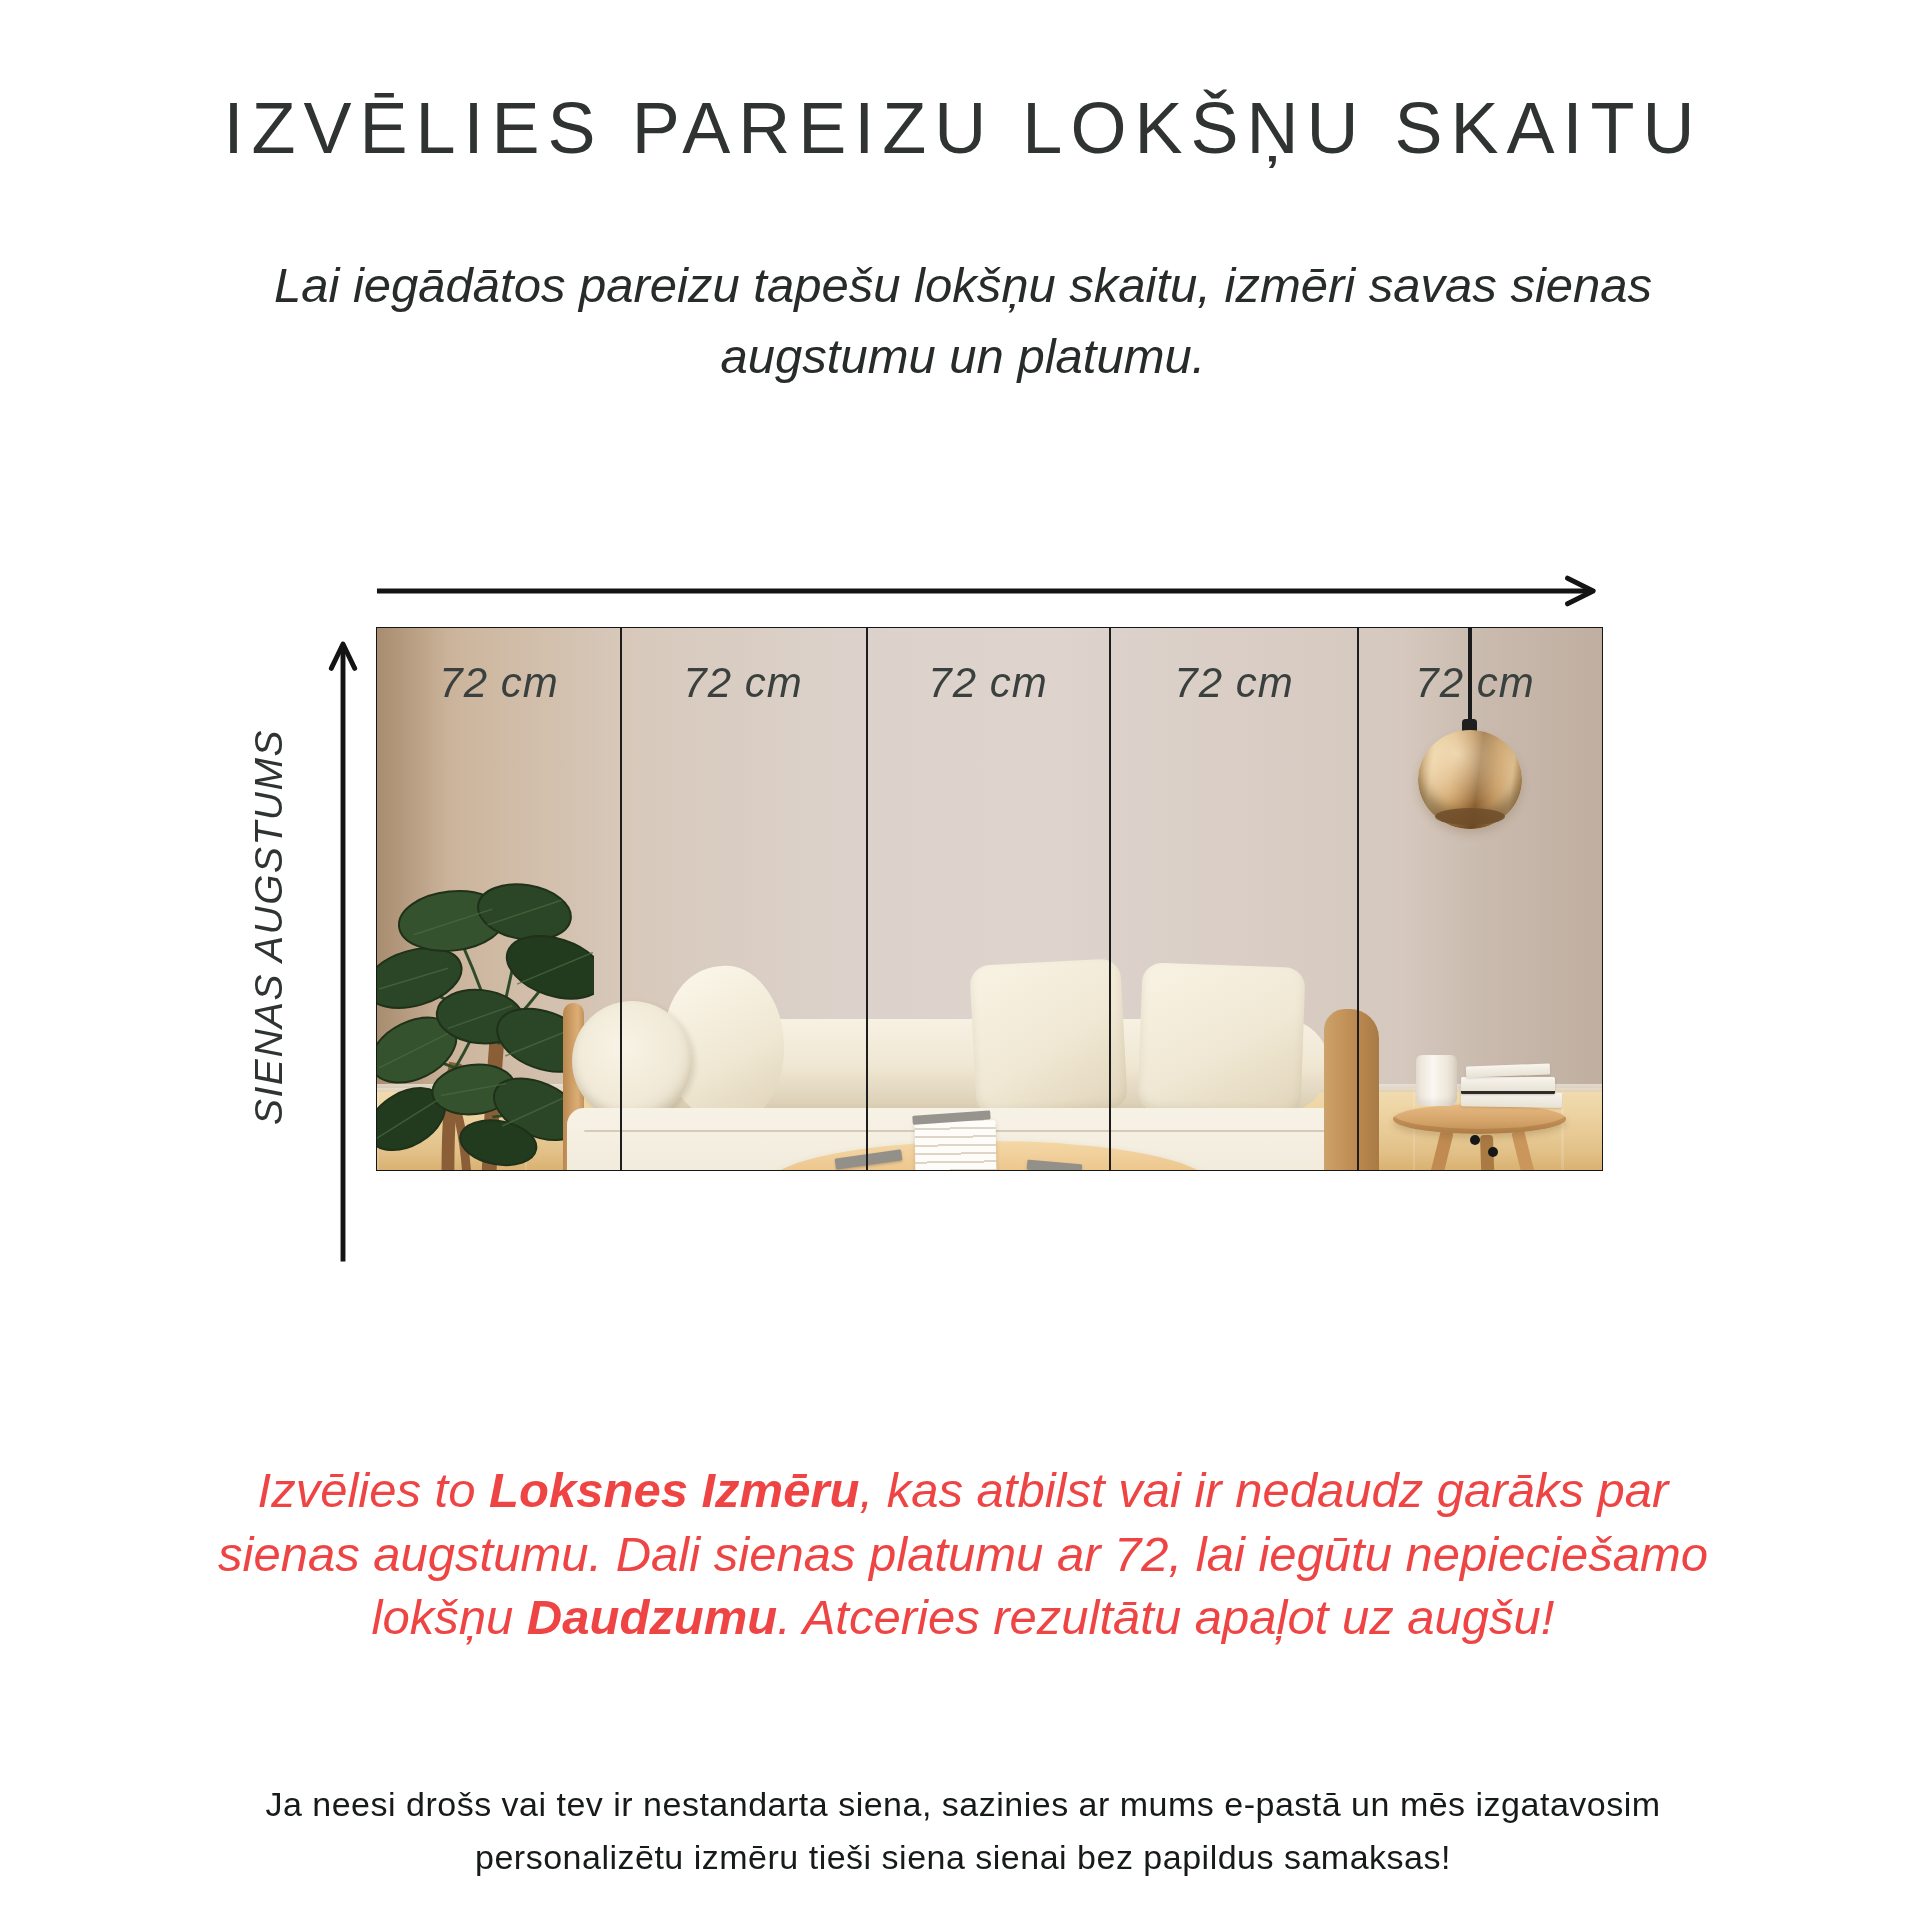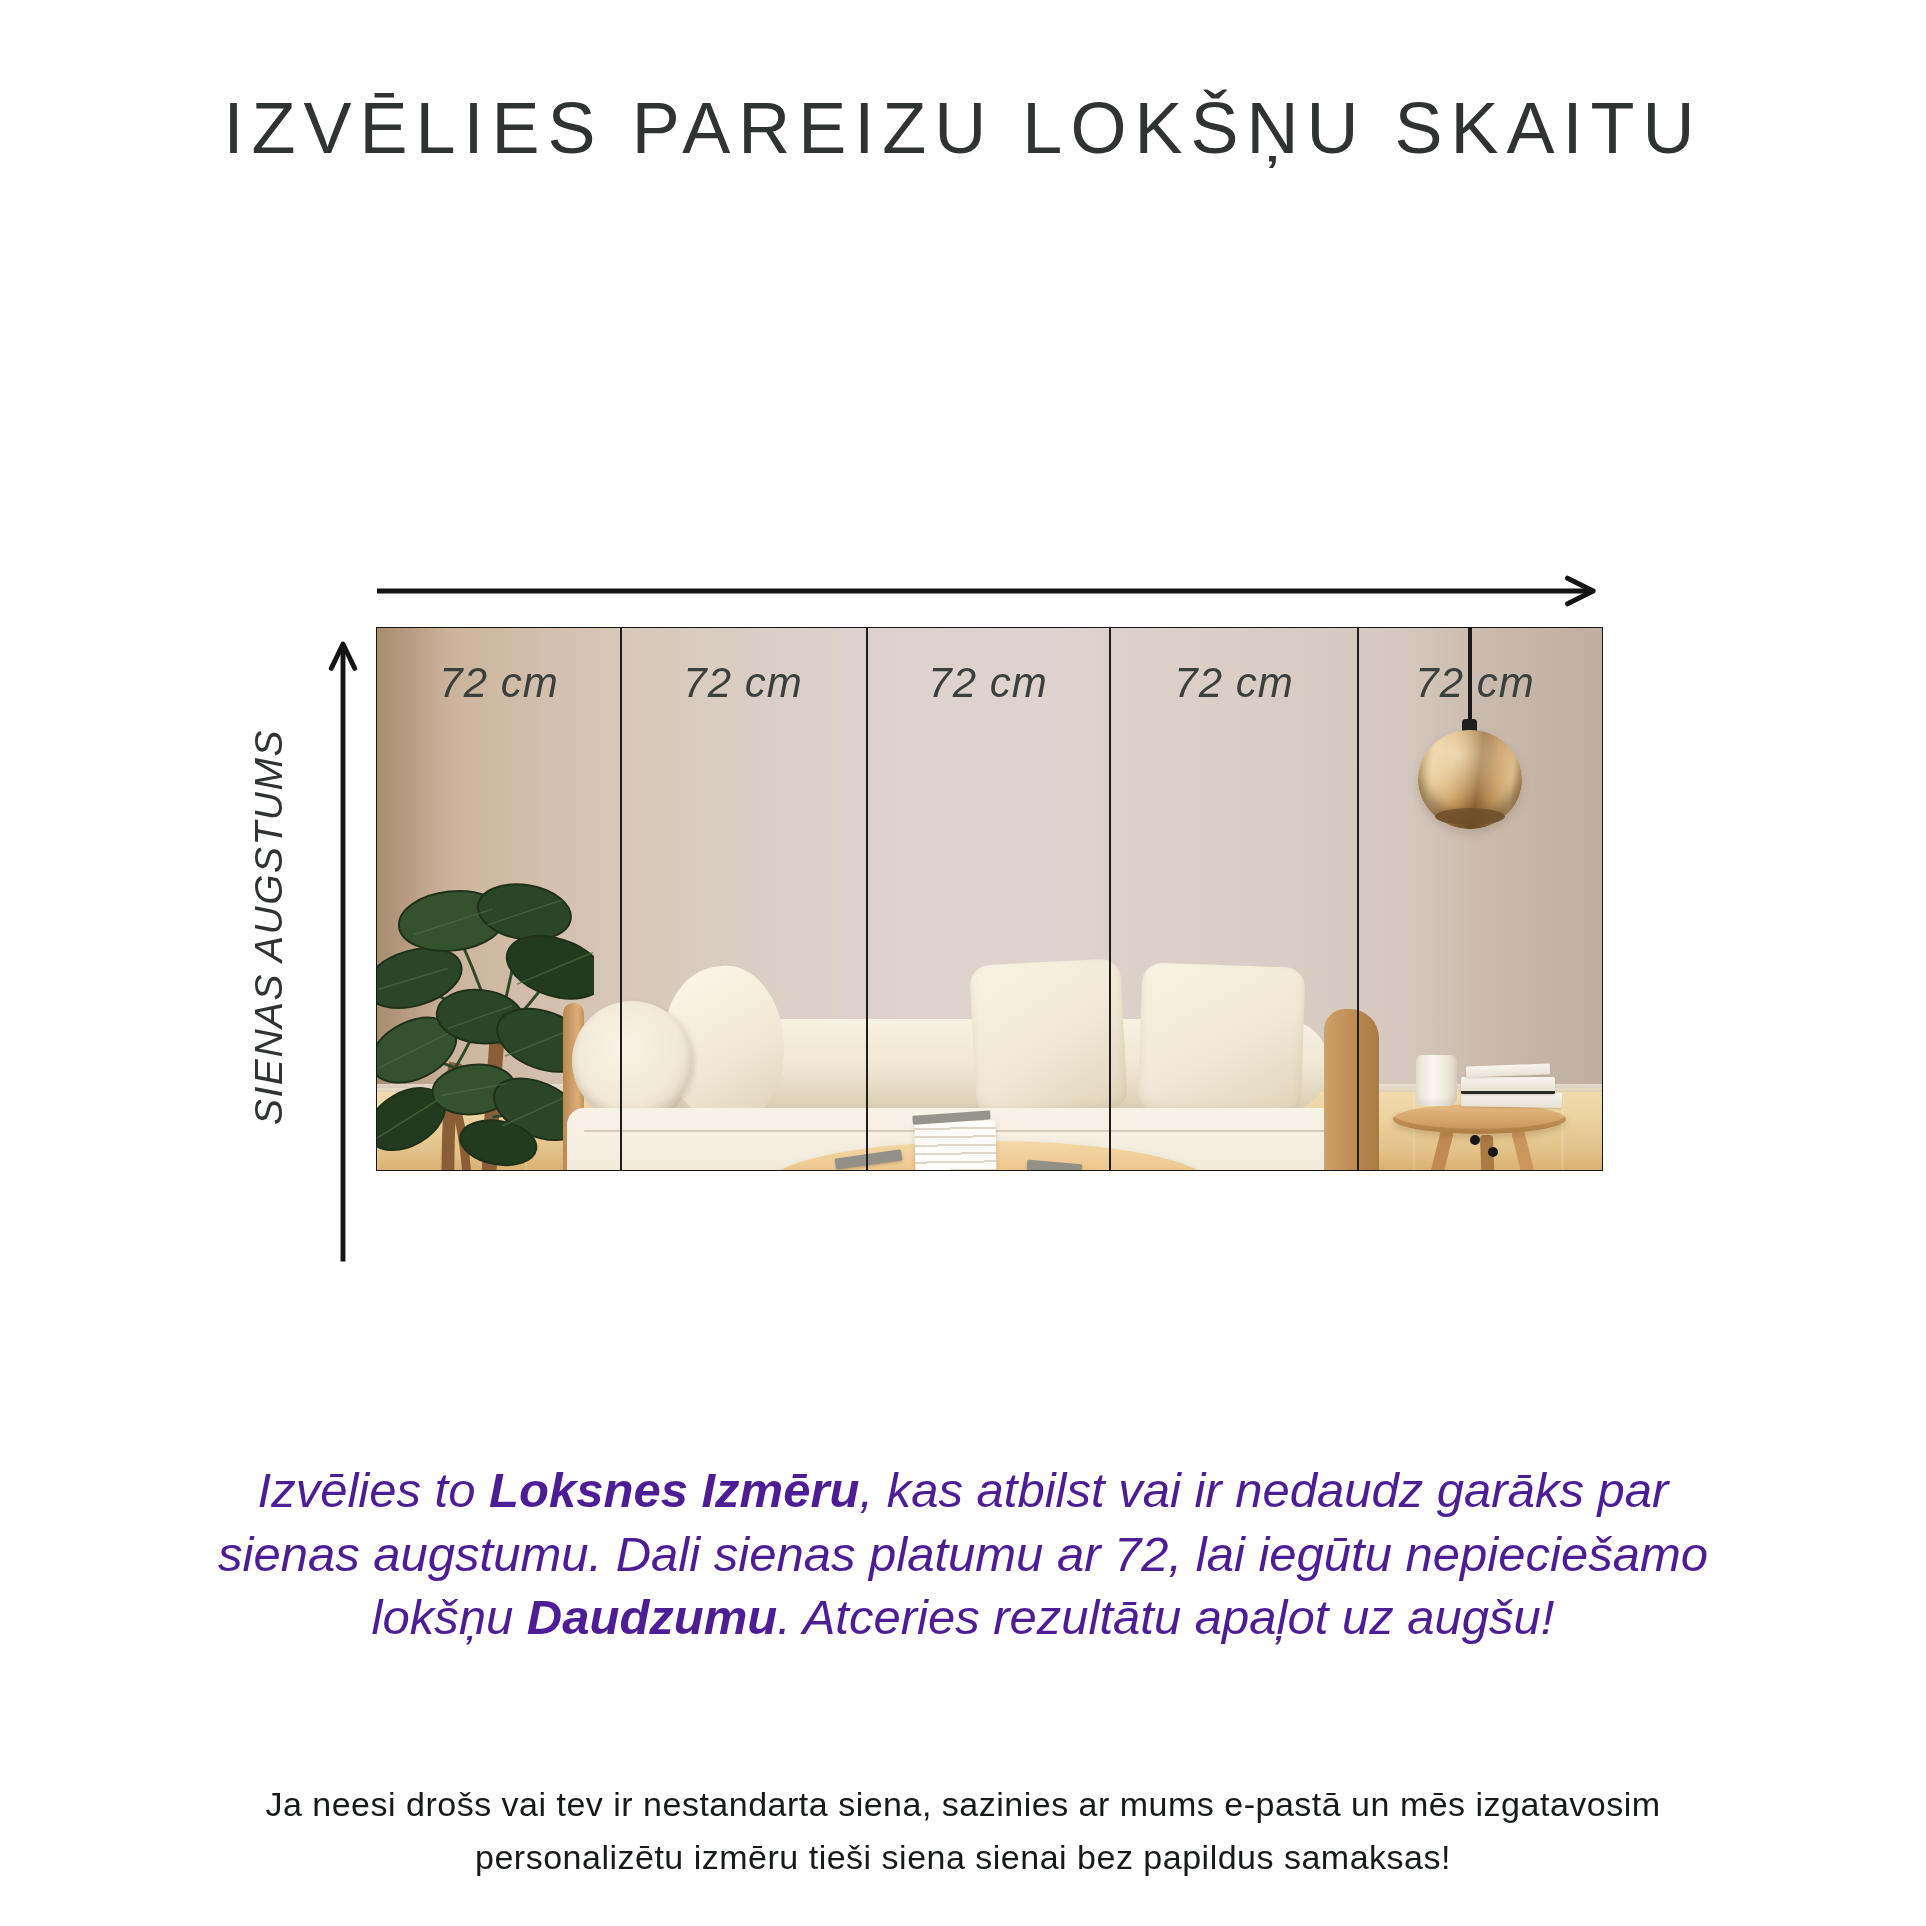--- a/index.html
+++ b/index.html
@@ -99,32 +99,36 @@
        box-shadow:inset 0 -16px 13px rgba(70,45,15,.5), 0 5px 9px rgba(100,75,40,.18);}
   .lamp-opening{left:1058px;top:180px;width:70px;height:17px;border-radius:50%;background:#6e4e2a;opacity:.85;}
 
   
   .vline{top:0;width:1.5px;height:581px;background:#1d1d1d;}
   .hline{left:0;right:0;top:581px;height:2px;background:#121212;}
   .panel-label{top:31px;transform:translateX(-50%);font-style:italic;font-size:42px;color:#3a403d;
        letter-spacing:1px;white-space:nowrap;}
 
   .instructions{top:1459px;left:0;width:100%;text-align:center;font-style:italic;font-size:49px;
-       line-height:1.3;color:#4c1d95;}
+       line-height:1.3;color:#ef4444;}
   .instructions b{font-weight:700;}
   .footer{top:1778px;left:0;width:100%;text-align:center;font-size:34px;line-height:1.55;
        font-weight:500;color:#161a19;letter-spacing:0.5px;}
 </style>
 </head>
 <body>
 
 <div class="page">
 
   <div class="abs title">IZVĒLIES PAREIZU LOKŠŅU SKAITU</div>
 
+  <div class="abs subtitle">
+    <div>Lai iegādātos pareizu tapešu lokšņu skaitu, izmēri savas sienas</div>
+    <div>augstumu un platumu.</div>
+  </div>
 
 
   <svg class="abs arrow" style="left:374px;top:573px;" width="1233" height="36" viewBox="0 0 2500 72">
     <line x1="6" y1="36" x2="2468" y2="36" stroke="#141414" stroke-width="10"></line>
     <polyline points="2420,10 2472,36 2420,62" fill="none" stroke="#141414" stroke-width="10" stroke-linecap="round" stroke-linejoin="round"></polyline>
   </svg>
 
   <div class="abs height-label">SIENAS AUGSTUMS</div>
 
   <svg class="abs arrow" style="left:323px;top:616px;" width="40" height="652" viewBox="0 0 82 1322">

